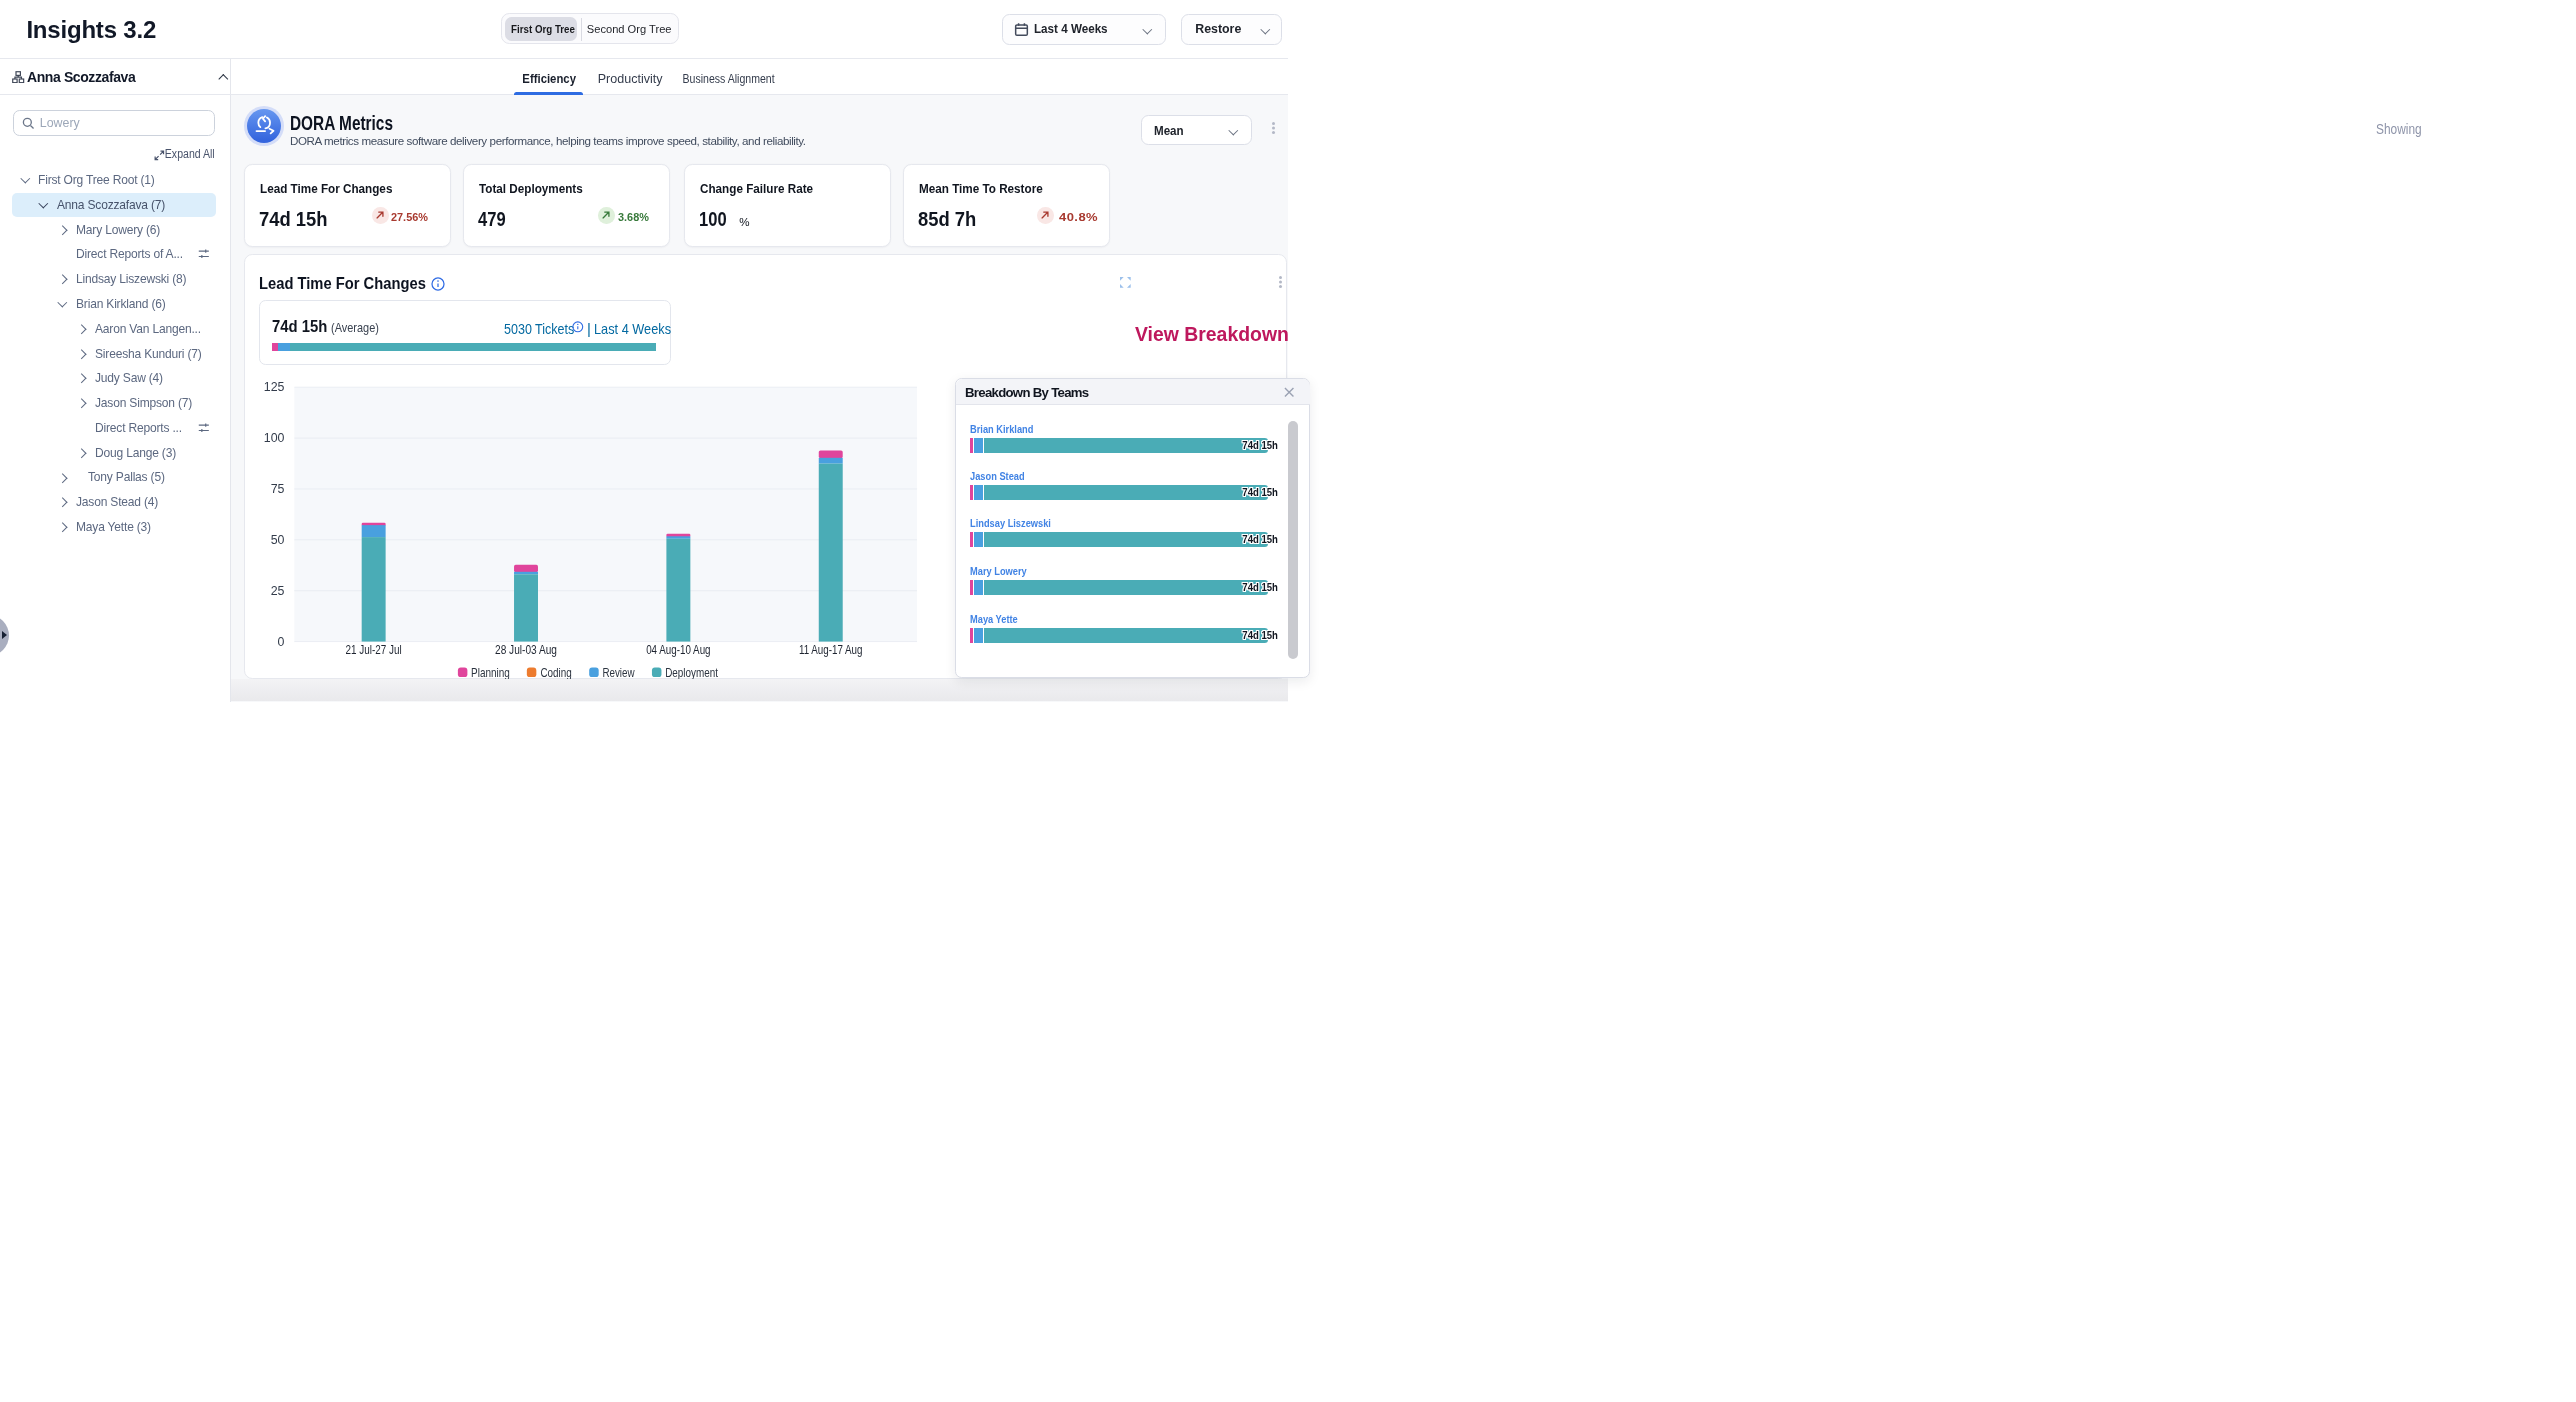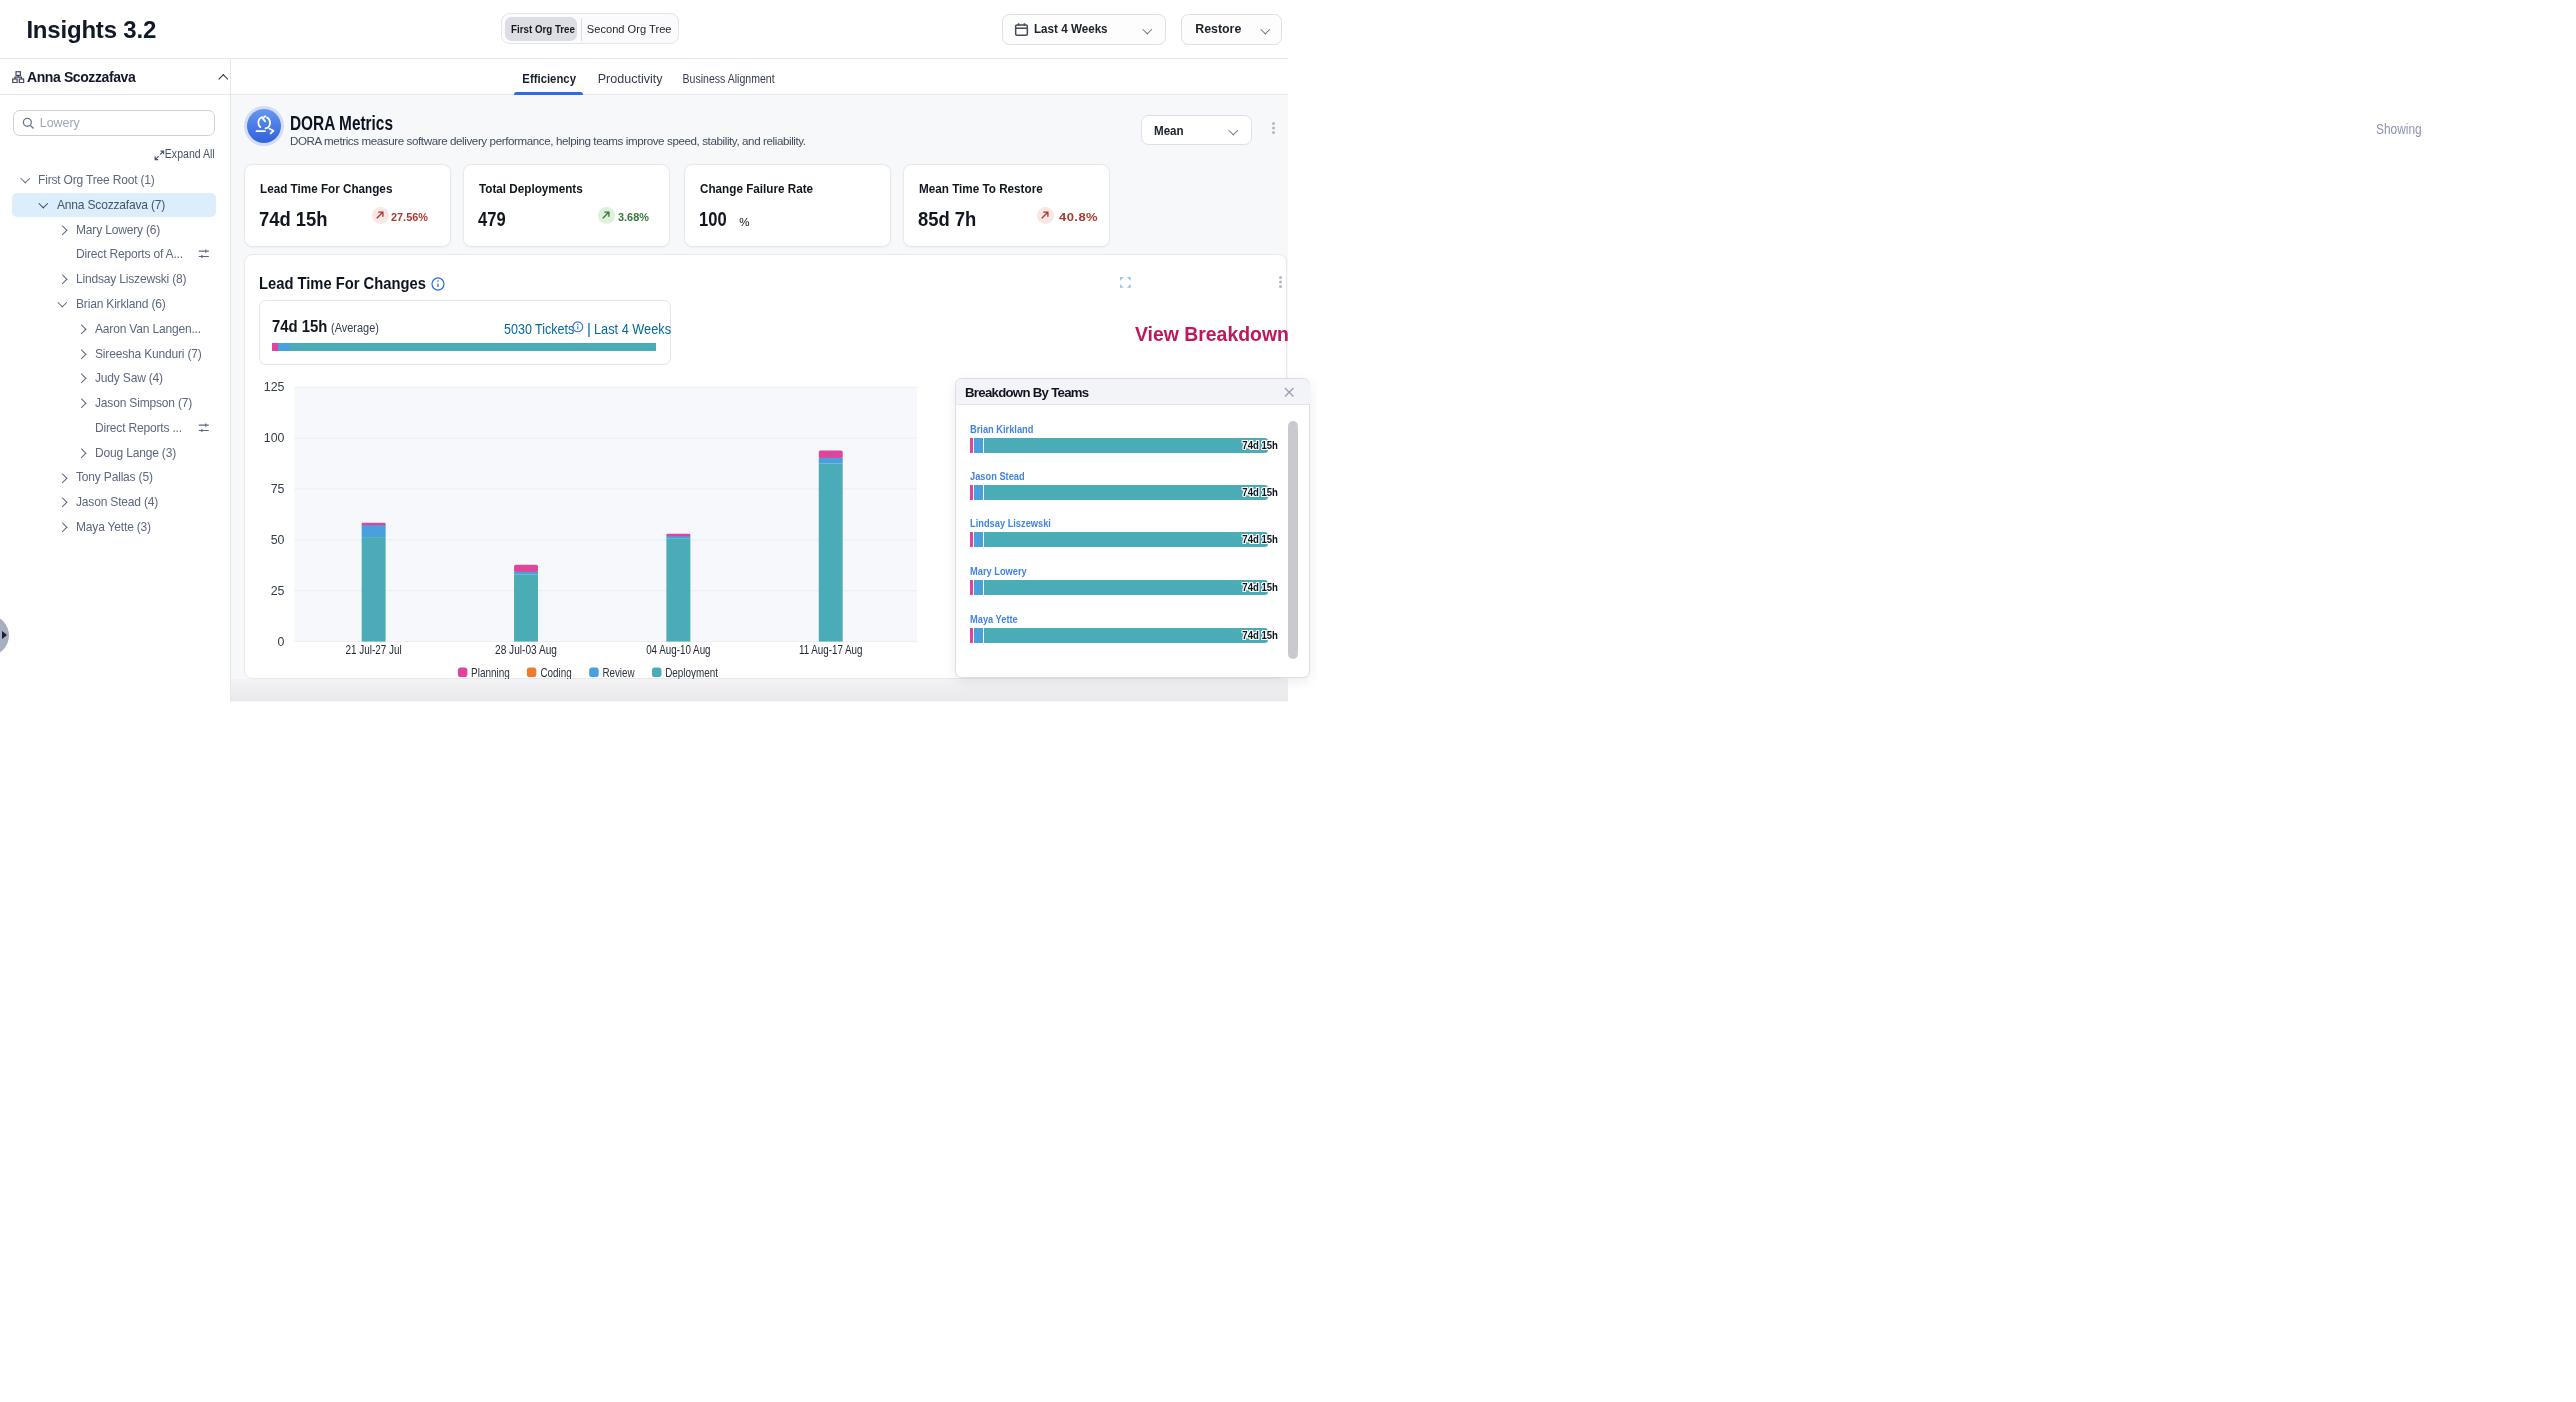--- a/index.html
+++ b/index.html
@@ -148,21 +148,21 @@
     <div class="cv r" style="left:78px; top:267px;"></div>
   <div class="trow" style="left:95px; top:283px;"><span class="sx" style="transform:scaleX(.94)">Sireesha Kunduri (7)</span></div>
     <div class="cv r" style="left:78px; top:292px;"></div>
   <div class="trow" style="left:95px; top:307px;"><span class="sx" style="transform:scaleX(.94)">Judy Saw (4)</span></div>
     <div class="cv r" style="left:78px; top:316px;"></div>
   <div class="trow" style="left:95px; top:332px;"><span class="sx" style="transform:scaleX(.94)">Jason Simpson (7)</span></div>
     <div class="cv r" style="left:78px; top:341px;"></div>
   <div class="trow" style="left:95px; top:357px;"><span class="sx" style="transform:scaleX(.94)">Direct Reports ...</span></div>
   <div class="trow" style="left:95px; top:382px;"><span class="sx" style="transform:scaleX(.94)">Doug Lange (3)</span></div>
     <div class="cv r" style="left:78px; top:391px;"></div>
-  <div class="trow" style="left:76px; top:406px;"><span class="sx" style="transform:scaleX(.94)">Tony Pallas (5)</span></div>
+  <div class="trow" style="left:88px; top:406px;"><span class="sx" style="transform:scaleX(.94)">Tony Pallas (5)</span></div>
     <div class="cv r" style="left:59px; top:416px;"></div>
   <div class="trow" style="left:76px; top:431px;"><span class="sx" style="transform:scaleX(.94)">Jason Stead (4)</span></div>
     <div class="cv r" style="left:59px; top:440px;"></div>
   <div class="trow" style="left:76px; top:456px;"><span class="sx" style="transform:scaleX(.94)">Maya Yette (3)</span></div>
     <div class="cv r" style="left:59px; top:465px;"></div>
   <svg class="abs" style="left:198px;top:189px" width="11.6" height="11.6" viewBox="0 0 15 15" fill="none" stroke="#5c6880" stroke-width="1.5">
       <path d="M1 4h13M1 11h13"></path>
       <path d="M10 2v4M5 9v4"></path>
     </svg>
   <svg class="abs" style="left:198px;top:363px" width="11.6" height="11.6" viewBox="0 0 15 15" fill="none" stroke="#5c6880" stroke-width="1.5">

